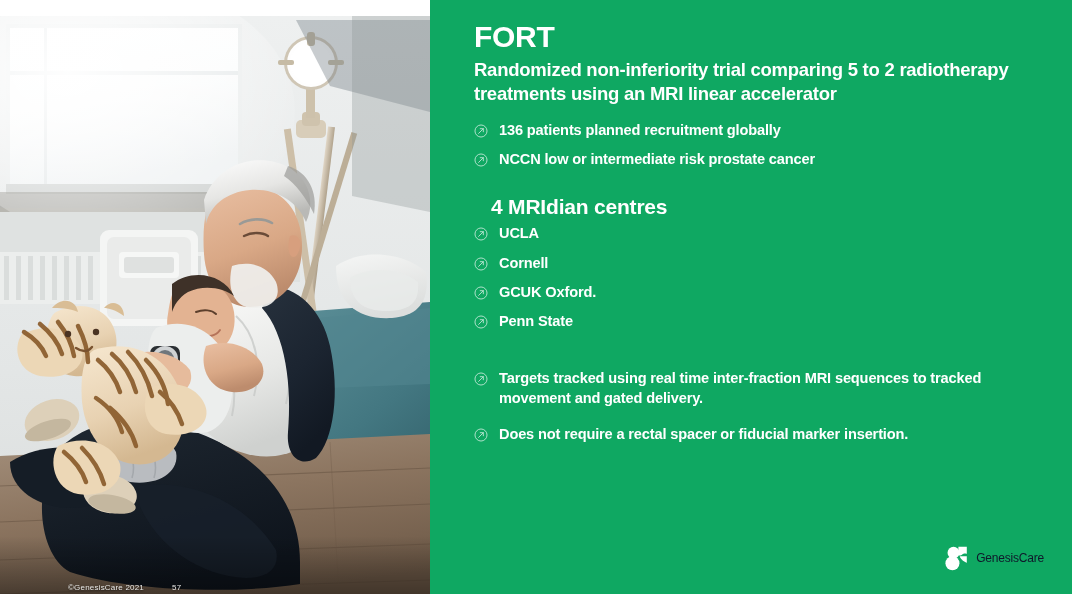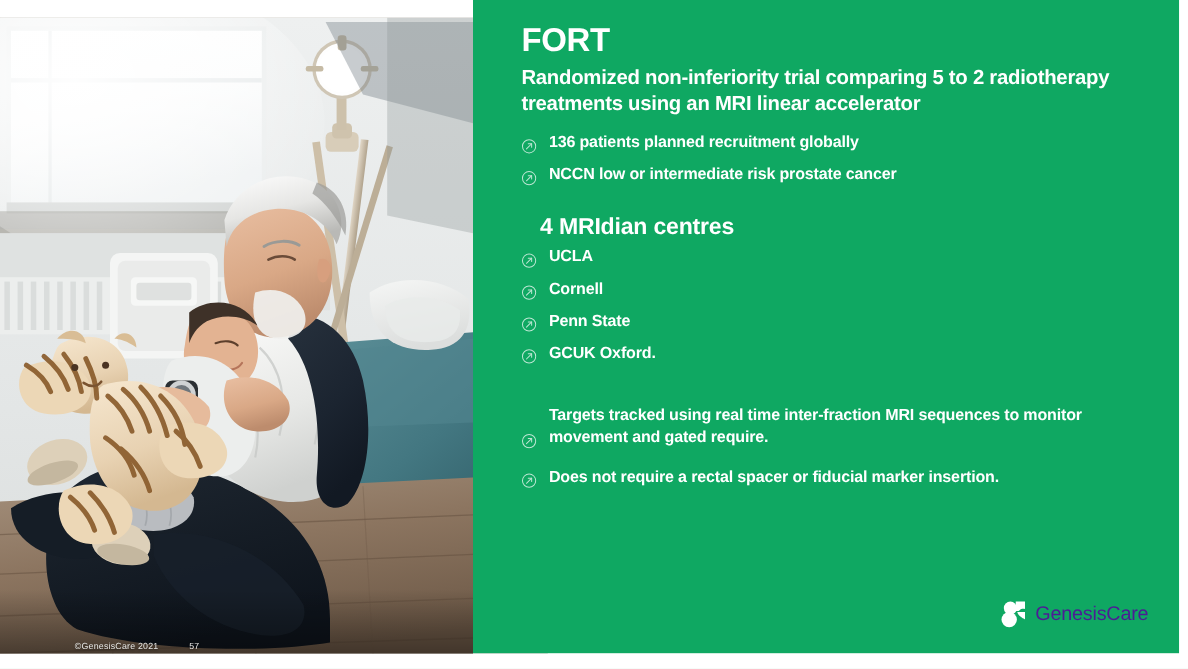--- a/index.html
+++ b/index.html
@@ -86,21 +86,21 @@
     margin: 0 0 5px 17px;
   }
 
   ul.bullets {
     list-style: none;
     margin: 0;
     padding: 0;
   }
   ul.bullets li {
     display: flex;
-    align-items: flex-end;
+    align-items: flex-start;
     gap: 11px;
     font-size: 14.6px;
     font-weight: bold;
     letter-spacing: -0.15px;
     line-height: 1.32;
     margin-bottom: 12px;
     max-width: 560px;
   }
   ul.bullets.tight li { margin-bottom: 10px; }
   ul.bullets.loose li { margin-bottom: 17px; }
@@ -124,24 +124,24 @@
     position: absolute;
     right: 28px;
     bottom: 22px;
     display: flex;
     align-items: center;
     gap: 5px;
   }
   #logo .mark { width: 28px; height: 28px; }
   #logo .mark svg { display: block; width: 28px; height: 28px; }
   #logo .wordmark {
-    font-size: 18px;
+    font-size: 12px;
     font-weight: normal;
     letter-spacing: -0.2px;
-    color: #4c1d95;
+    color: #0f172a;
   }
 </style>
 </head>
 <body>
 
 <div id="slide">
 
   <div id="photo">
     <svg viewBox="0 0 430 594" preserveAspectRatio="xMidYMid slice" aria-label="photo" role="img">
       <defs>
@@ -488,46 +488,46 @@
         <span class="bullet-text">Cornell</span>
       </li>
       <li>
         <span class="bullet-icon">
           <svg viewBox="0 0 20 20" aria-hidden="true">
             <circle cx="10" cy="10" r="8.6" fill="none" stroke="#ffffff" stroke-width="1.3"></circle>
             <path d="M6.6 13.4 L13.3 6.7" stroke="#ffffff" stroke-width="1.3" stroke-linecap="round"></path>
             <path d="M8.9 6.7 L13.3 6.7 L13.3 11.1" fill="none" stroke="#ffffff" stroke-width="1.3" stroke-linecap="round" stroke-linejoin="round"></path>
           </svg>
         </span>
+        <span class="bullet-text">GCUK Oxford.</span>
+      </li>
+      <li>
+        <span class="bullet-icon">
+          <svg viewBox="0 0 20 20" aria-hidden="true">
+            <circle cx="10" cy="10" r="8.6" fill="none" stroke="#ffffff" stroke-width="1.3"></circle>
+            <path d="M6.6 13.4 L13.3 6.7" stroke="#ffffff" stroke-width="1.3" stroke-linecap="round"></path>
+            <path d="M8.9 6.7 L13.3 6.7 L13.3 11.1" fill="none" stroke="#ffffff" stroke-width="1.3" stroke-linecap="round" stroke-linejoin="round"></path>
+          </svg>
+        </span>
         <span class="bullet-text">Penn State</span>
       </li>
-      <li>
-        <span class="bullet-icon">
-          <svg viewBox="0 0 20 20" aria-hidden="true">
-            <circle cx="10" cy="10" r="8.6" fill="none" stroke="#ffffff" stroke-width="1.3"></circle>
-            <path d="M6.6 13.4 L13.3 6.7" stroke="#ffffff" stroke-width="1.3" stroke-linecap="round"></path>
-            <path d="M8.9 6.7 L13.3 6.7 L13.3 11.1" fill="none" stroke="#ffffff" stroke-width="1.3" stroke-linecap="round" stroke-linejoin="round"></path>
-          </svg>
-        </span>
-        <span class="bullet-text">GCUK Oxford.</span>
-      </li>
     </ul>
 
     <div class="gap-md"></div>
 
     <ul class="bullets loose">
       <li>
         <span class="bullet-icon">
           <svg viewBox="0 0 20 20" aria-hidden="true">
             <circle cx="10" cy="10" r="8.6" fill="none" stroke="#ffffff" stroke-width="1.3"></circle>
             <path d="M6.6 13.4 L13.3 6.7" stroke="#ffffff" stroke-width="1.3" stroke-linecap="round"></path>
             <path d="M8.9 6.7 L13.3 6.7 L13.3 11.1" fill="none" stroke="#ffffff" stroke-width="1.3" stroke-linecap="round" stroke-linejoin="round"></path>
           </svg>
         </span>
-        <span class="bullet-text">Targets tracked using real time inter-fraction MRI sequences to monitor movement and gated require.</span>
+        <span class="bullet-text">Targets tracked using real time inter-fraction MRI sequences to tracked movement and gated delivery.</span>
       </li>
       <li>
         <span class="bullet-icon">
           <svg viewBox="0 0 20 20" aria-hidden="true">
             <circle cx="10" cy="10" r="8.6" fill="none" stroke="#ffffff" stroke-width="1.3"></circle>
             <path d="M6.6 13.4 L13.3 6.7" stroke="#ffffff" stroke-width="1.3" stroke-linecap="round"></path>
             <path d="M8.9 6.7 L13.3 6.7 L13.3 11.1" fill="none" stroke="#ffffff" stroke-width="1.3" stroke-linecap="round" stroke-linejoin="round"></path>
           </svg>
         </span>
         <span class="bullet-text">Does not require a rectal spacer or fiducial marker insertion.</span>

